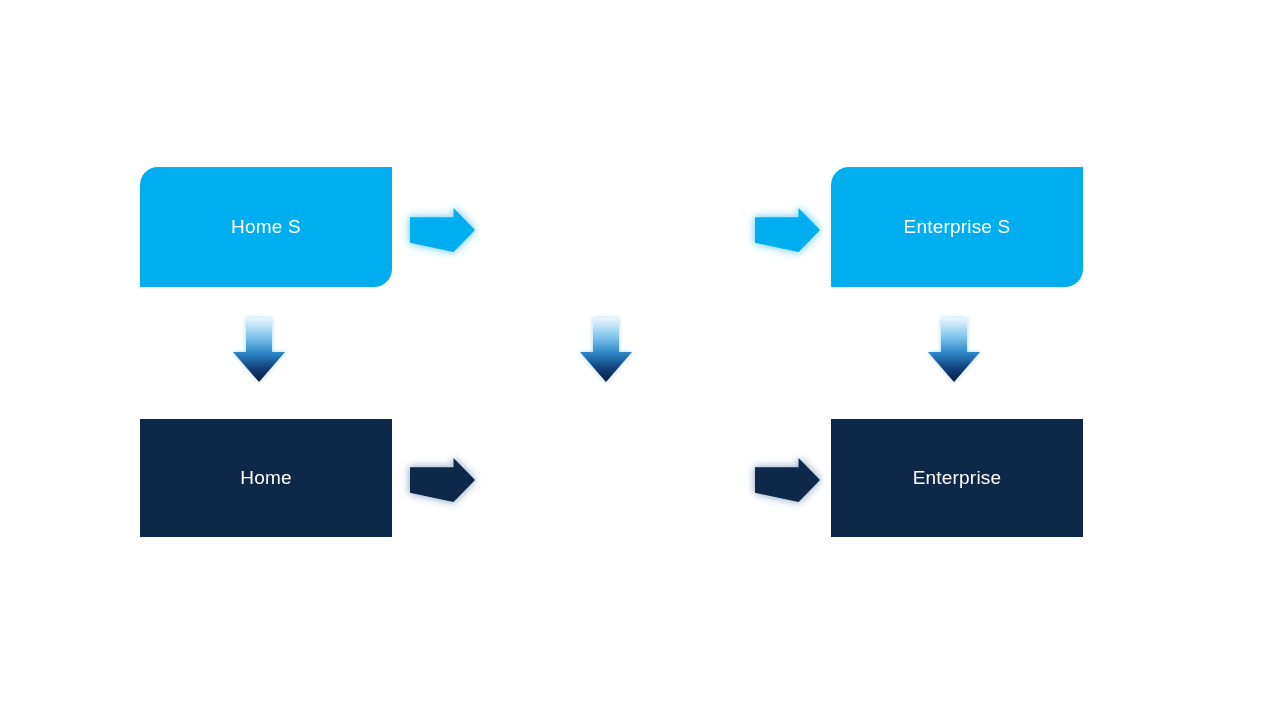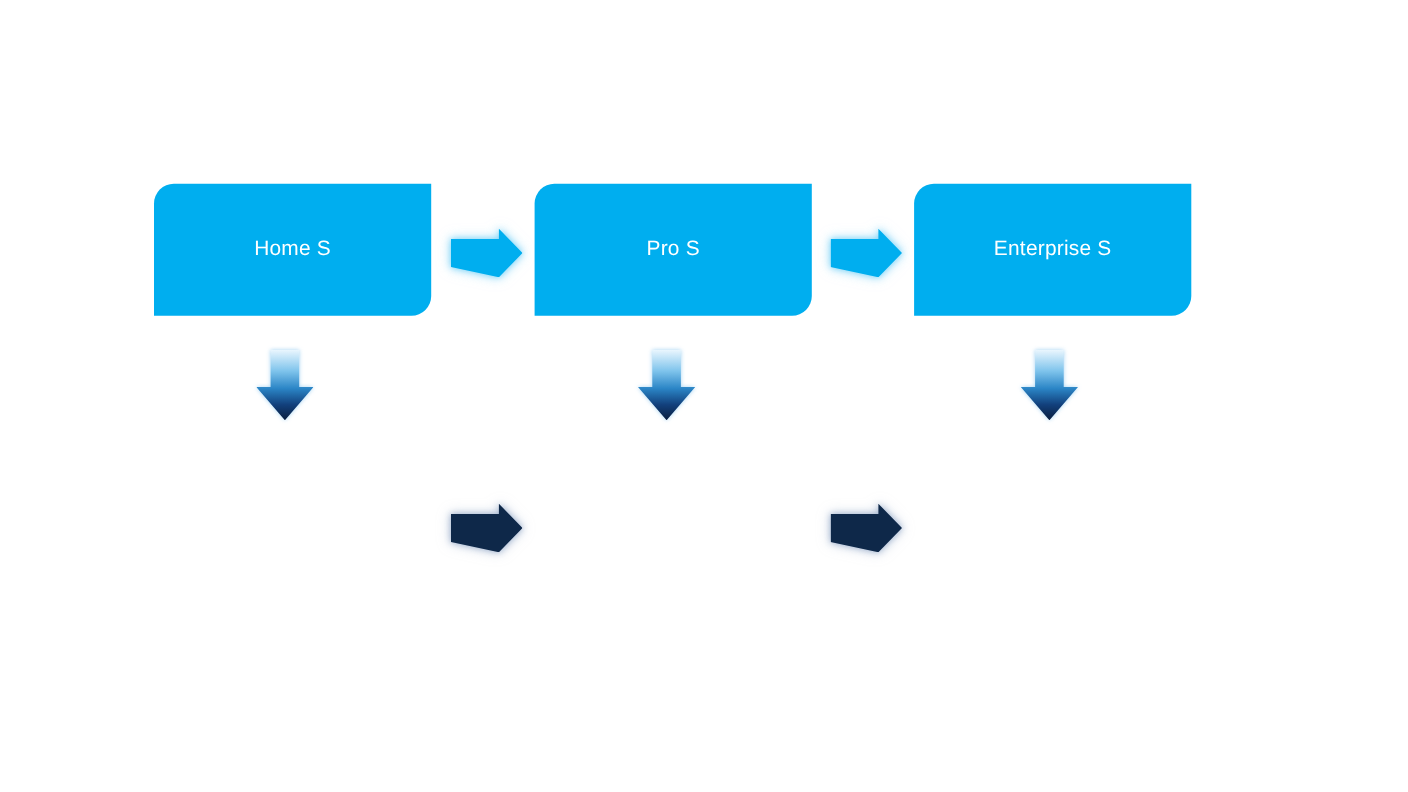--- a/index.html
+++ b/index.html
@@ -73,23 +73,20 @@
   }
 </style>
 </head>
 <body>
 
 <div class="canvas">
 
   <div class="node top c1">
     <span>Home S</span>
   </div>
-  <div class="node top c2">
-    <span>Pro S</span>
-  </div>
   <div class="node top c3">
     <span>Enterprise S</span>
   </div>
 
   <div class="rarrow-wrap toprow g1">
     <div class="rarrow blue"></div>
   </div>
   <div class="rarrow-wrap toprow g2">
     <div class="rarrow blue"></div>
   </div>
@@ -97,20 +94,26 @@
   <div class="darrow-wrap d1">
     <div class="darrow"></div>
   </div>
   <div class="darrow-wrap d2">
     <div class="darrow"></div>
   </div>
   <div class="darrow-wrap d3">
     <div class="darrow"></div>
   </div>
 
+  <div class="node bottom c1">
+    <span>Home</span>
+  </div>
+  <div class="node bottom c3">
+    <span>Enterprise</span>
+  </div>
 
   <div class="rarrow-wrap bottomrow g1">
     <div class="rarrow navy"></div>
   </div>
   <div class="rarrow-wrap bottomrow g2">
     <div class="rarrow navy"></div>
   </div>
 
 </div>
 

